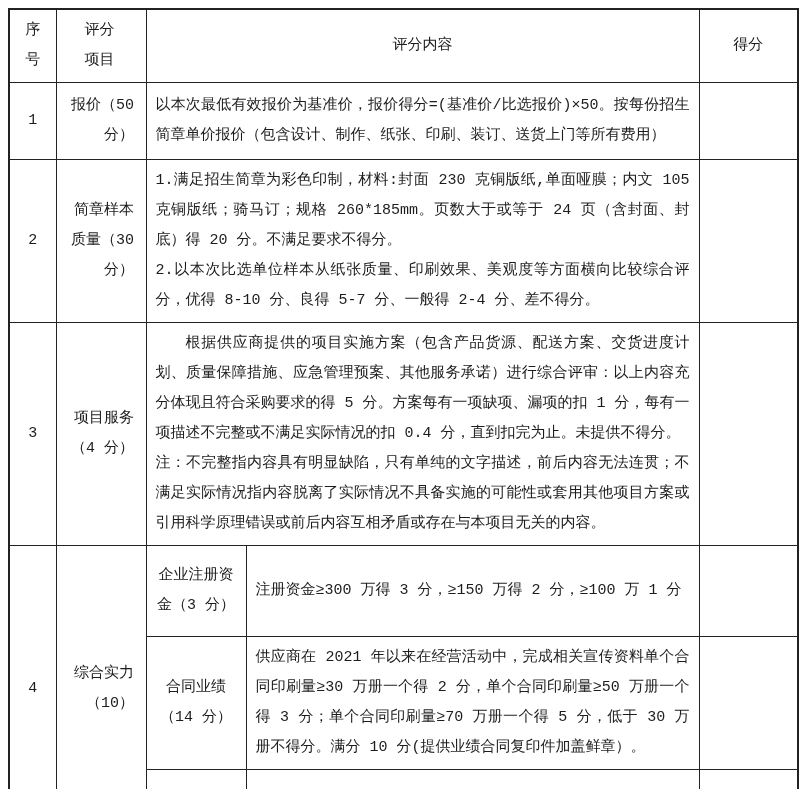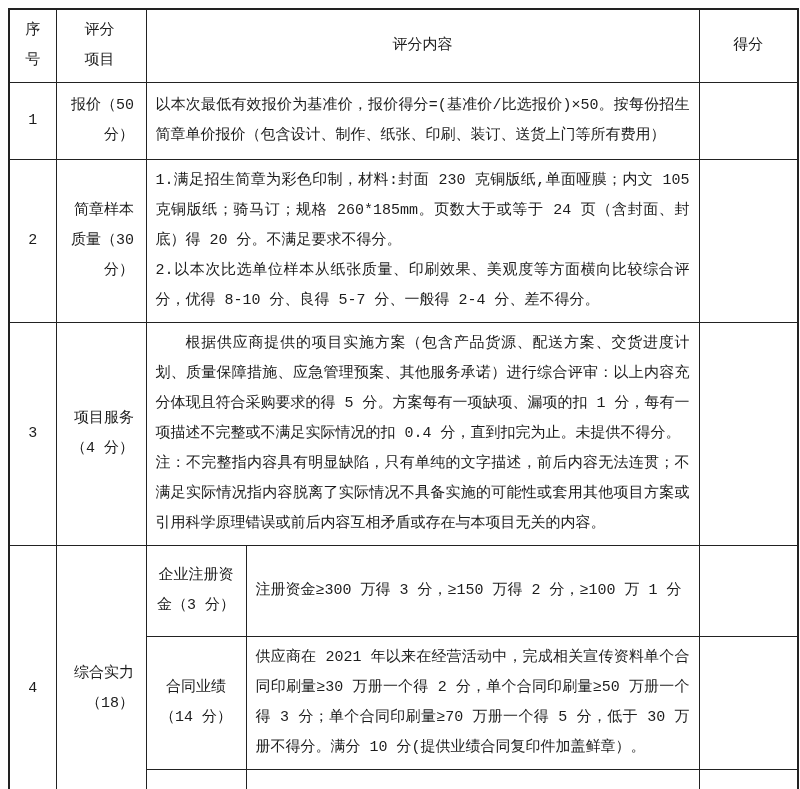--- a/index.html
+++ b/index.html
@@ -89,21 +89,21 @@
     <td class="center"><span class="wrap4">项目服务（4 分）</span></td>
     <td class="content-cell" colspan="2">
       <p class="indent">根据供应商提供的项目实施方案（包含产品货源、配送方案、交货进度计划、质量保障措施、应急管理预案、其他服务承诺）进行综合评审：以上内容充分体现且符合采购要求的得 5 分。方案每有一项缺项、漏项的扣 1 分，每有一项描述不完整或不满足实际情况的扣 0.4 分，直到扣完为止。未提供不得分。</p>
       <p>注：不完整指内容具有明显缺陷，只有单纯的文字描述，前后内容无法连贯；不满足实际情况指内容脱离了实际情况不具备实施的可能性或套用其他项目方案或引用科学原理错误或前后内容互相矛盾或存在与本项目无关的内容。</p>
     </td>
     <td></td>
   </tr>
 
   <tr class="h-row4a">
     <td class="center" rowspan="3">4</td>
-    <td class="center" rowspan="3"><span class="wrap4">综合实力（18）</span></td>
+    <td class="center" rowspan="3"><span class="wrap4">综合实力（10）</span></td>
     <td class="center subitem-cell"><span class="wrap5">企业注册资金（3 分）</span></td>
     <td class="content-cell">
       <p>注册资金≥300 万得 3 分，≥150 万得 2 分，≥100 万 1 分</p>
     </td>
     <td></td>
   </tr>
 
   <tr class="h-row4b">
     <td class="center subitem-cell"><span class="wrap5">合同业绩（14 分）</span></td>
     <td class="content-cell">

